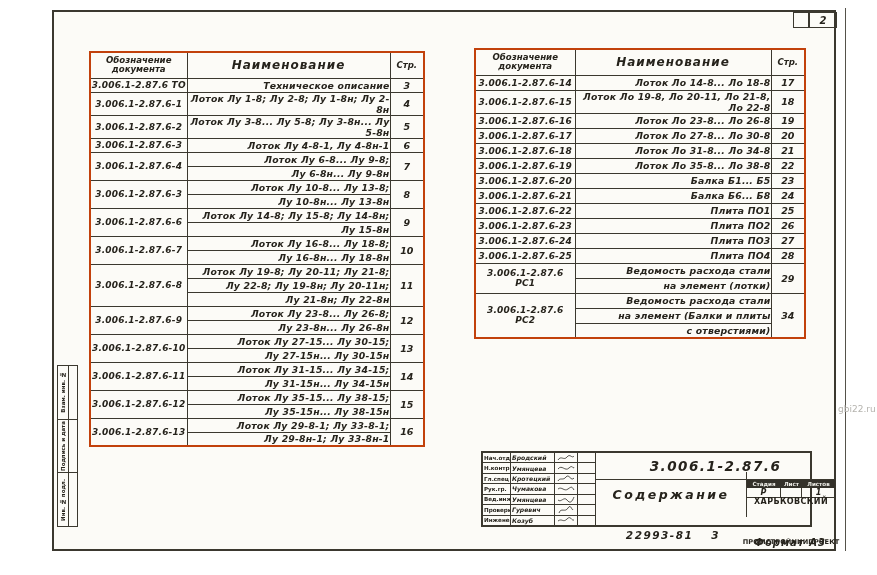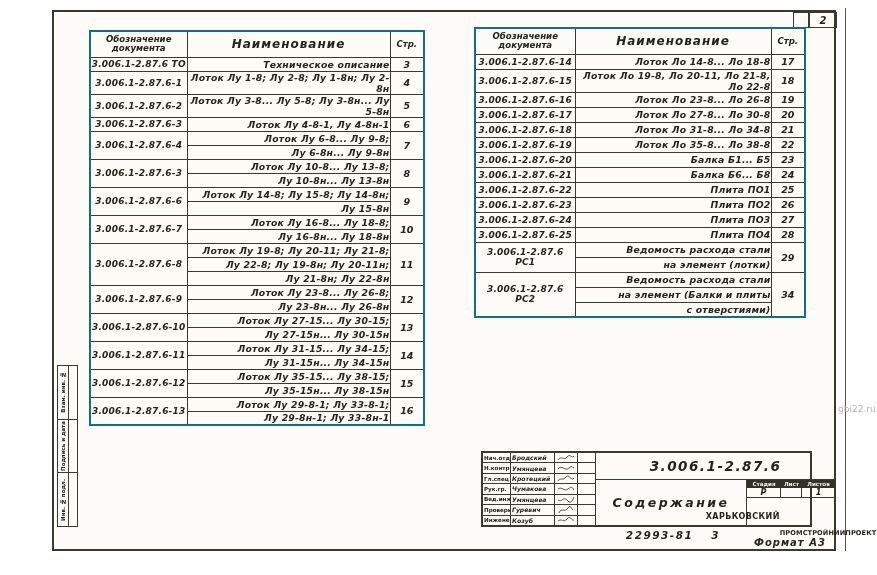--- a/index.html
+++ b/index.html
@@ -9,21 +9,21 @@
   .frame{position:absolute;left:52px;top:10px;width:784px;height:517px;
          border:2px solid #3b382f;background:#fcfbf7;box-sizing:border-box;}
   .frame-ext{position:absolute;left:52px;top:525px;width:784px;height:26px;
          border-left:2px solid #3b382f;border-right:2px solid #3b382f;border-bottom:2px solid #3b382f;
          box-sizing:border-box;background:#fcfbf7;}
   .outer-right{position:absolute;left:845px;top:8px;width:0;height:543px;border-left:1.5px solid #55524a;}
   
   table.idx{position:absolute;border-collapse:collapse;table-layout:fixed;
             font-style:italic;font-weight:700;font-size:9.3px;color:#26231c;}
   table.idx td,table.idx th{border:1px solid #3b382f;padding:0;vertical-align:middle;box-sizing:border-box;}
-  table.idx{border:2px solid #0f766e;}
+  table.idx{border:2px solid #c2410c;margin-top:21px;}
   #ltable{left:89px;top:30px;width:336px;}
   #rtable{left:474px;top:27px;width:332px;}
   th.hd{height:26px;font-size:8.6px;text-align:center;white-space:pre-line;line-height:1.1;font-weight:700;font-style:italic;}
   th.hn{font-size:12px;letter-spacing:1px;}
   td.d{text-align:center;font-size:9px;letter-spacing:0.2px;}
   td.n{padding-left:7px;text-align:right;letter-spacing:0.2px;}
   td.p{text-align:center;font-size:9.5px;}
   #ltable td{height:14px;}
   #rtable td{height:15px;}
   
@@ -51,33 +51,33 @@
   .srow:last-child{border-bottom:none;}
   .srole{width:28px;border-right:1px solid #3b382f;font-size:5.6px;font-weight:700;
          display:flex;align-items:center;padding-left:1px;box-sizing:border-box;overflow:hidden;white-space:nowrap;}
   .sname{width:44px;border-right:1px solid #3b382f;font-size:6.1px;font-weight:700;font-style:italic;
          display:flex;align-items:center;padding-left:1px;box-sizing:border-box;overflow:hidden;white-space:nowrap;}
   .ssig{width:23px;border-right:1px solid #3b382f;display:flex;align-items:center;justify-content:center;box-sizing:border-box;}
   .sdate{flex:1;}
   .doc-cell{position:absolute;left:113px;top:0;width:239px;height:27px;border-bottom:1.5px solid #3b382f;
             box-sizing:border-box;display:flex;align-items:center;justify-content:center;
             font-size:13.5px;font-weight:700;font-style:italic;letter-spacing:1.5px;}
-  .title-cell{position:absolute;left:113px;top:27px;width:151px;height:45px;border-right:1.5px solid #3b382f;
+  .title-cell{position:absolute;left:113px;top:19px;width:151px;height:45px;border-right:1.5px solid #3b382f;
             box-sizing:border-box;display:flex;align-items:center;justify-content:center;
             font-size:12.5px;font-weight:700;font-style:italic;letter-spacing:2.5px;}
   .rblock{position:absolute;left:264px;top:27px;width:88px;height:45px;display:flex;flex-direction:column;}
   .stage-hdr{display:flex;height:10px;}
   .stage-hdr div{background:#34312a;color:#efeee8;font-size:5.6px;font-weight:700;
                  display:flex;align-items:center;justify-content:center;border:0.5px solid #34312a;box-sizing:border-box;}
   .sh1{width:34px;} .sh2{width:21px;} .sh3{flex:1;}
   .stage-val{display:flex;height:11px;border-bottom:1px solid #3b382f;box-sizing:border-box;}
   .stage-val div{font-size:8px;font-weight:700;font-style:italic;display:flex;align-items:center;justify-content:center;
                  border-right:1px solid #3b382f;box-sizing:border-box;}
   .sv1{width:34px;} .sv2{width:21px;} .sv3{flex:1;border-right:none!important;}
-  .org-cell{flex:1;display:flex;flex-direction:row;align-items:center;justify-content:center;line-height:1.1;}
+  .org-cell{flex:1;display:flex;flex-direction:column;align-items:center;justify-content:center;line-height:1.1;}
   .org1{font-size:8px;font-weight:700;letter-spacing:0.4px;}
   .org2{font-size:6.6px;font-weight:700;letter-spacing:0.1px;margin-top:32px;}
   
   .code-line{position:absolute;left:588px;top:529px;width:170px;text-align:center;
              font-size:10.5px;font-weight:700;font-style:italic;letter-spacing:1.5px;}
   .code-line .gap{display:inline-block;width:18px;}
   .format-line{position:absolute;left:754px;top:537px;font-size:10px;font-weight:700;font-style:italic;letter-spacing:1px;}
   .watermark{position:absolute;left:838px;top:404px;font-size:9px;color:#b5b3ae;font-style:normal;}
 </style>
 </head>

